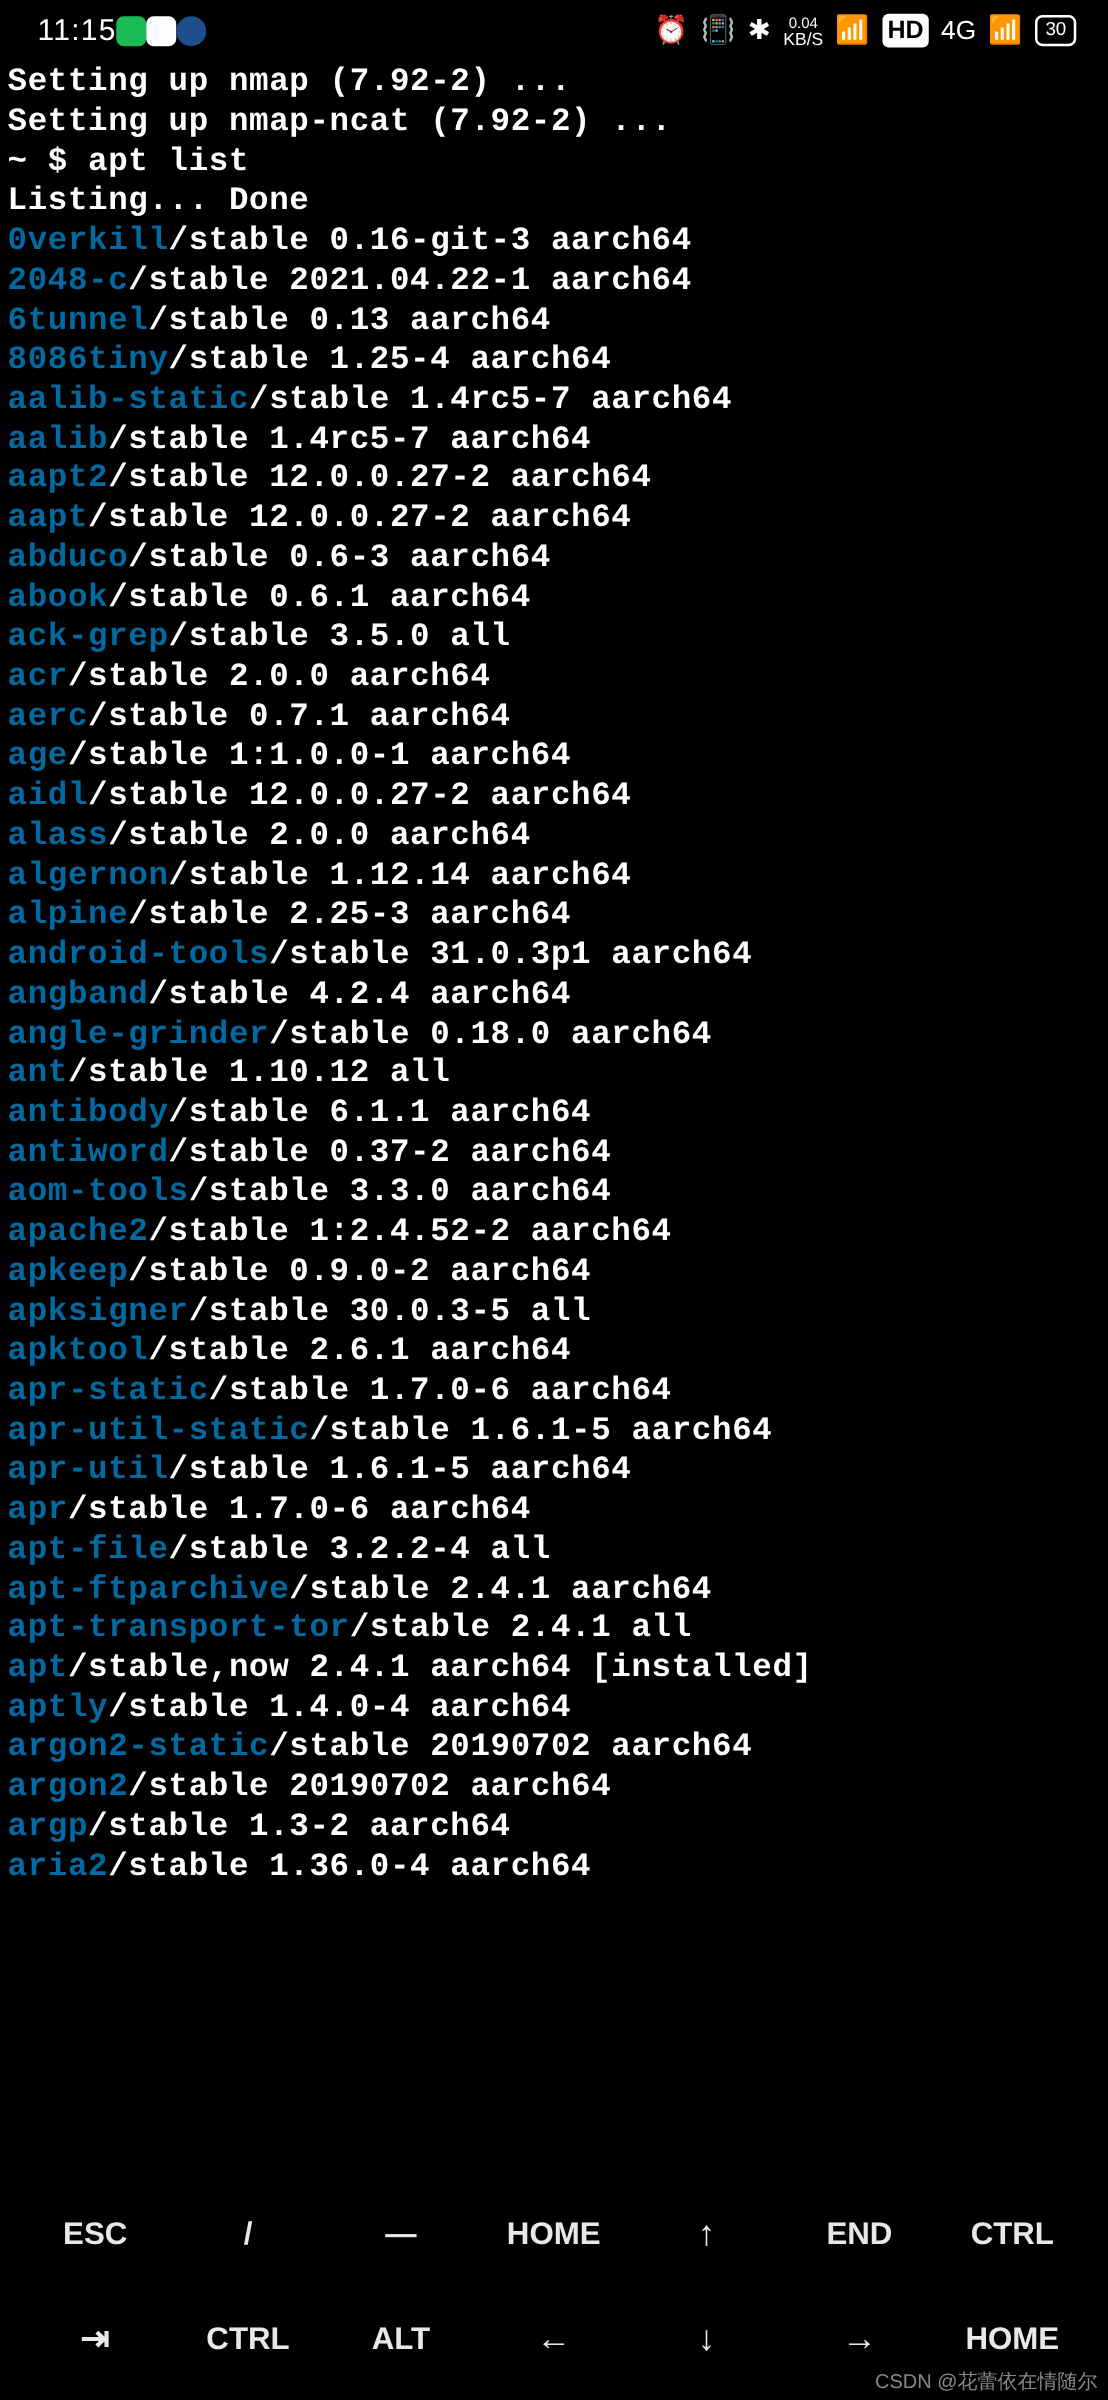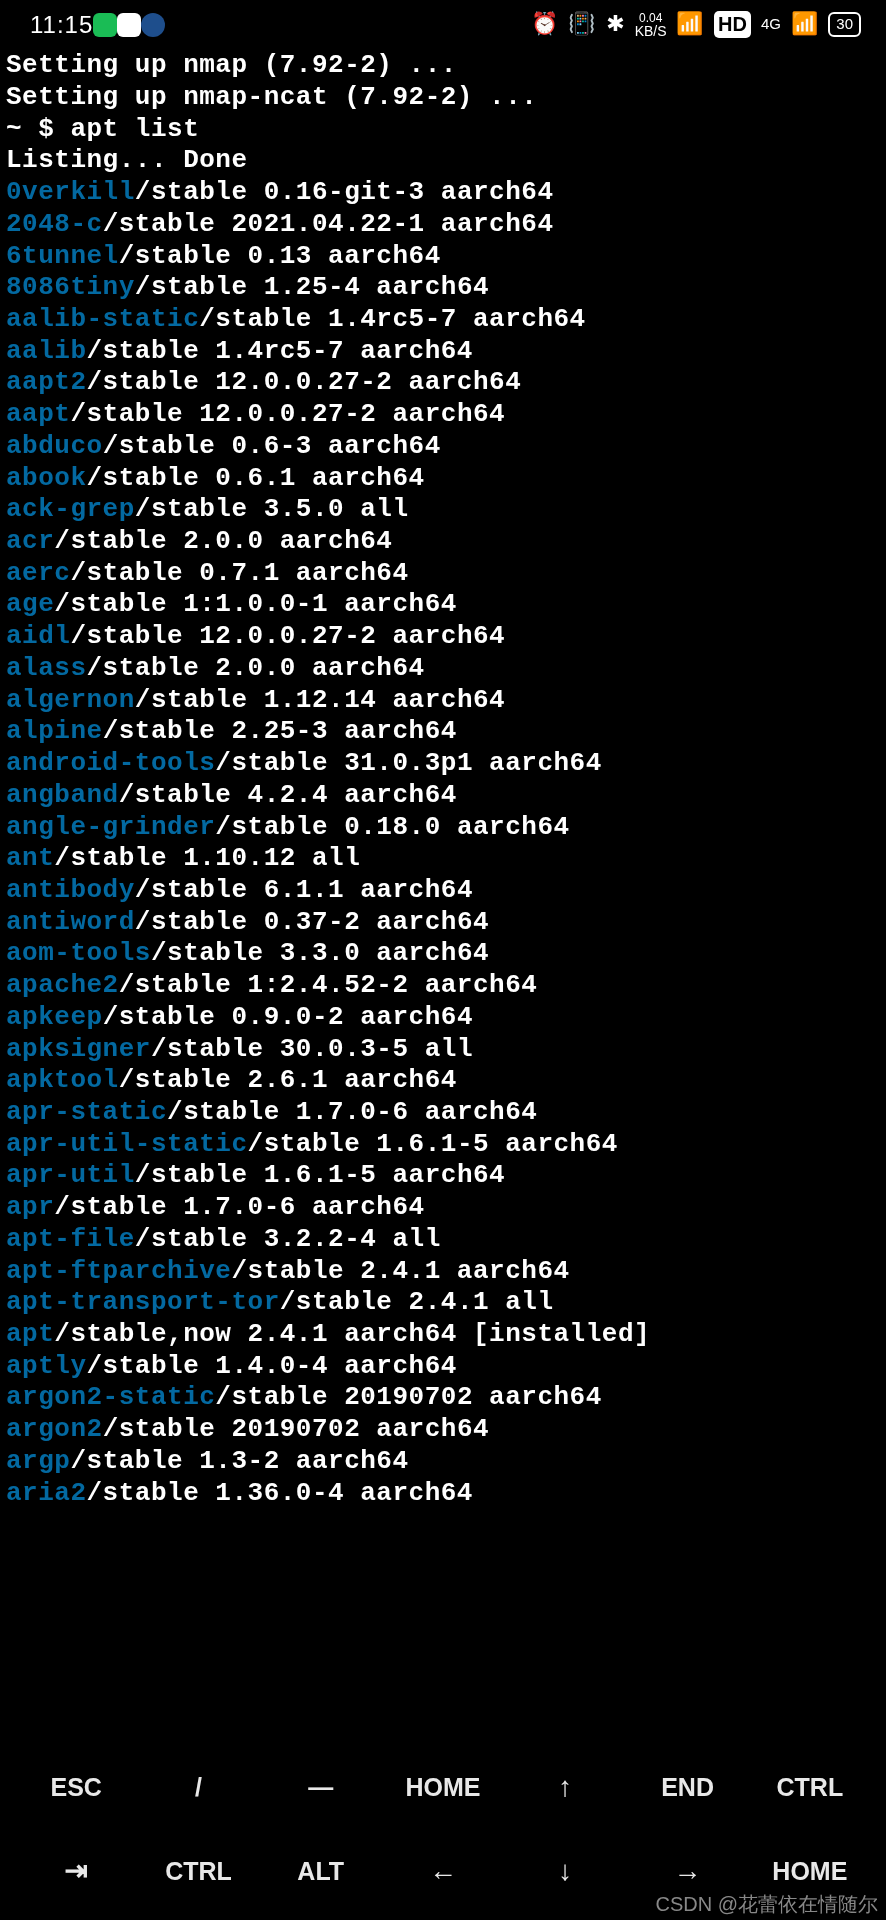--- a/index.html
+++ b/index.html
@@ -50,37 +50,37 @@
       white-space: pre;
       font-weight: bold;
       letter-spacing: 0.5px;
     }
     .line { display: block; }
     .pkg-name { color: #0369a1; }
     .keyboard-row {
       position: absolute;
       left: 0; right: 0;
       display: flex;
-      justify-content: flex-end;
+      justify-content: space-between;
       align-items: center;
       font-family: -apple-system, sans-serif;
       font-size: 25px;
       font-weight: bold;
       color: #e8e8e8;
       padding: 0 15px;
     }
     .kb-row-1 { bottom: 116px; }
     .kb-row-2 { bottom: 32px; }
     .kb-key { flex: 1; text-align: center; }
     .kb-icon { font-size: 28px; }
     .watermark {
       position: absolute;
       bottom: 4px; right: 8px;
       font-family: sans-serif;
-      font-size: 20px;
+      font-size: 16px;
       color: #888;
     }
   </style>
 </head>
 <body>
 
 <div class="status-bar">
   <div class="status-left">
     <span class="status-time">11:15</span>
     <span class="status-icon green"></span>
@@ -90,21 +90,21 @@
   <div class="status-right">
     <span>⏰</span>
     <span>📳</span>
     <span>✱</span>
     <span class="kbs-box">
       <div class="kbs-top">0.04</div>
       <div>KB/S</div>
     </span>
     <span>📶</span>
     <span class="hd-badge">HD</span>
-    <span style="font-size:15px;">4G</span>
+    <span style="font-size:21px;">4G</span>
     <span>📶</span>
     <span class="battery">30</span>
   </div>
 </div>
 
 <div class="terminal" id="term"><span class="line">Setting up nmap (7.92-2) ...</span><span class="line">Setting up nmap-ncat (7.92-2) ...</span><span class="line">~ $ apt list</span><span class="line">Listing... Done</span><span class="line"><span class="pkg-name">0verkill</span><span>/stable 0.16-git-3 aarch64</span></span><span class="line"><span class="pkg-name">2048-c</span><span>/stable 2021.04.22-1 aarch64</span></span><span class="line"><span class="pkg-name">6tunnel</span><span>/stable 0.13 aarch64</span></span><span class="line"><span class="pkg-name">8086tiny</span><span>/stable 1.25-4 aarch64</span></span><span class="line"><span class="pkg-name">aalib-static</span><span>/stable 1.4rc5-7 aarch64</span></span><span class="line"><span class="pkg-name">aalib</span><span>/stable 1.4rc5-7 aarch64</span></span><span class="line"><span class="pkg-name">aapt2</span><span>/stable 12.0.0.27-2 aarch64</span></span><span class="line"><span class="pkg-name">aapt</span><span>/stable 12.0.0.27-2 aarch64</span></span><span class="line"><span class="pkg-name">abduco</span><span>/stable 0.6-3 aarch64</span></span><span class="line"><span class="pkg-name">abook</span><span>/stable 0.6.1 aarch64</span></span><span class="line"><span class="pkg-name">ack-grep</span><span>/stable 3.5.0 all</span></span><span class="line"><span class="pkg-name">acr</span><span>/stable 2.0.0 aarch64</span></span><span class="line"><span class="pkg-name">aerc</span><span>/stable 0.7.1 aarch64</span></span><span class="line"><span class="pkg-name">age</span><span>/stable 1:1.0.0-1 aarch64</span></span><span class="line"><span class="pkg-name">aidl</span><span>/stable 12.0.0.27-2 aarch64</span></span><span class="line"><span class="pkg-name">alass</span><span>/stable 2.0.0 aarch64</span></span><span class="line"><span class="pkg-name">algernon</span><span>/stable 1.12.14 aarch64</span></span><span class="line"><span class="pkg-name">alpine</span><span>/stable 2.25-3 aarch64</span></span><span class="line"><span class="pkg-name">android-tools</span><span>/stable 31.0.3p1 aarch64</span></span><span class="line"><span class="pkg-name">angband</span><span>/stable 4.2.4 aarch64</span></span><span class="line"><span class="pkg-name">angle-grinder</span><span>/stable 0.18.0 aarch64</span></span><span class="line"><span class="pkg-name">ant</span><span>/stable 1.10.12 all</span></span><span class="line"><span class="pkg-name">antibody</span><span>/stable 6.1.1 aarch64</span></span><span class="line"><span class="pkg-name">antiword</span><span>/stable 0.37-2 aarch64</span></span><span class="line"><span class="pkg-name">aom-tools</span><span>/stable 3.3.0 aarch64</span></span><span class="line"><span class="pkg-name">apache2</span><span>/stable 1:2.4.52-2 aarch64</span></span><span class="line"><span class="pkg-name">apkeep</span><span>/stable 0.9.0-2 aarch64</span></span><span class="line"><span class="pkg-name">apksigner</span><span>/stable 30.0.3-5 all</span></span><span class="line"><span class="pkg-name">apktool</span><span>/stable 2.6.1 aarch64</span></span><span class="line"><span class="pkg-name">apr-static</span><span>/stable 1.7.0-6 aarch64</span></span><span class="line"><span class="pkg-name">apr-util-static</span><span>/stable 1.6.1-5 aarch64</span></span><span class="line"><span class="pkg-name">apr-util</span><span>/stable 1.6.1-5 aarch64</span></span><span class="line"><span class="pkg-name">apr</span><span>/stable 1.7.0-6 aarch64</span></span><span class="line"><span class="pkg-name">apt-file</span><span>/stable 3.2.2-4 all</span></span><span class="line"><span class="pkg-name">apt-ftparchive</span><span>/stable 2.4.1 aarch64</span></span><span class="line"><span class="pkg-name">apt-transport-tor</span><span>/stable 2.4.1 all</span></span><span class="line"><span class="pkg-name">apt</span><span>/stable,now 2.4.1 aarch64 [installed]</span></span><span class="line"><span class="pkg-name">aptly</span><span>/stable 1.4.0-4 aarch64</span></span><span class="line"><span class="pkg-name">argon2-static</span><span>/stable 20190702 aarch64</span></span><span class="line"><span class="pkg-name">argon2</span><span>/stable 20190702 aarch64</span></span><span class="line"><span class="pkg-name">argp</span><span>/stable 1.3-2 aarch64</span></span><span class="line"><span class="pkg-name">aria2</span><span>/stable 1.36.0-4 aarch64</span></span></div>
 
 <div class="keyboard-row kb-row-1">
   <span class="kb-key">ESC</span>
   <span class="kb-key">/</span>

